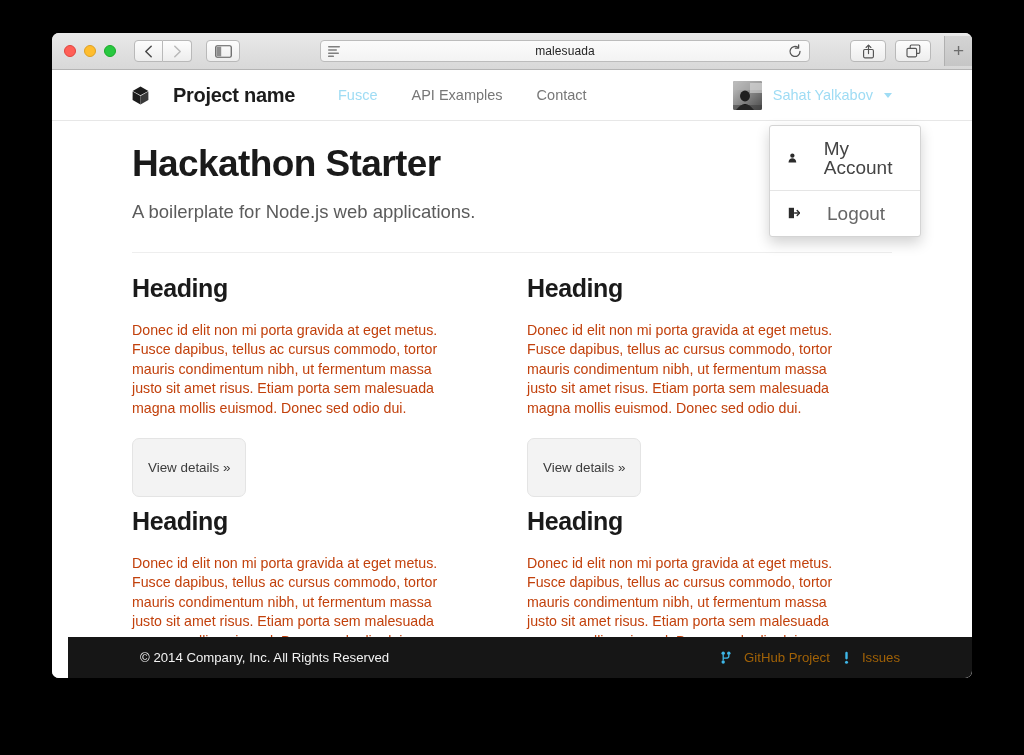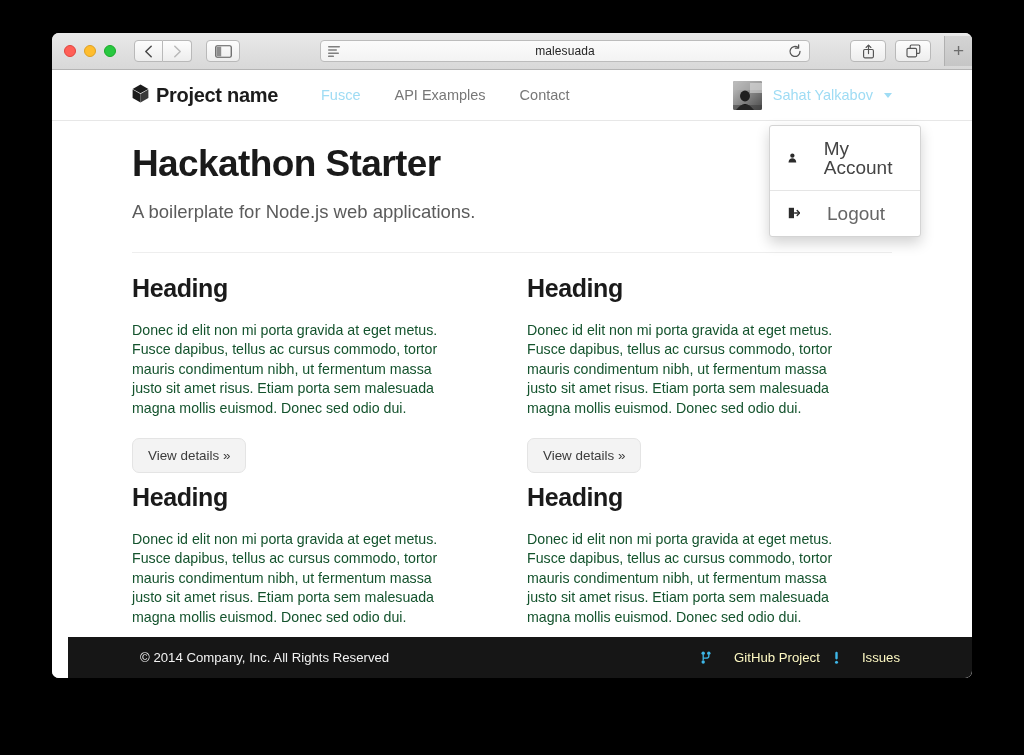--- a/index.html
+++ b/index.html
@@ -142,22 +142,22 @@
   #navbar-inner {
     position: relative;
     width: 760px;
     margin: 0 auto;
     height: 100%;
     display: flex;
     align-items: center;
   }
   #brand {
     display: flex;
-    align-items: flex-start;
-    gap: 7px;
+    align-items: center;
+    gap: 24px;
     font-size: 20px;
     font-weight: bold;
     color: #1c1c1c;
     text-decoration: none;
     letter-spacing: -0.3px;
   }
   .nav-links {
     display: flex;
     align-items: center;
     margin-left: 28px;
@@ -273,27 +273,27 @@
   .feature-heading {
     font-size: 25px;
     font-weight: bold;
     color: #1a1a1a;
     letter-spacing: -0.4px;
     margin-bottom: 18px;
   }
   .feature-text {
     font-size: 14.2px;
     line-height: 19.6px;
-    color: #14532d;
+    color: #c2410c;
     max-width: 330px;
   }
   .btn-default {
     display: inline-block;
     margin-top: 19px;
-    padding: 9px 15px;
+    padding: 21px 15px;
     font-size: 13.4px;
     color: #3b3b3b;
     background: #f3f3f3;
     border: 1px solid #e4e4e4;
     border-radius: 7px;
     text-decoration: none;
     cursor: pointer;
   }
 
   
@@ -319,23 +319,23 @@
     color: #f2f2f2;
   }
   #footer-links {
     display: flex;
     align-items: center;
     gap: 14px;
   }
   .footer-link {
     display: flex;
     align-items: center;
-    gap: 23px;
+    gap: 13px;
     font-size: 13.2px;
-    color: #fef9c3;
+    color: #a16207;
     text-decoration: none;
     cursor: pointer;
   }
 
   .icon-svg { display: block; }
 </style>
 </head>
 <body>
 
 <div id="browser-window">

